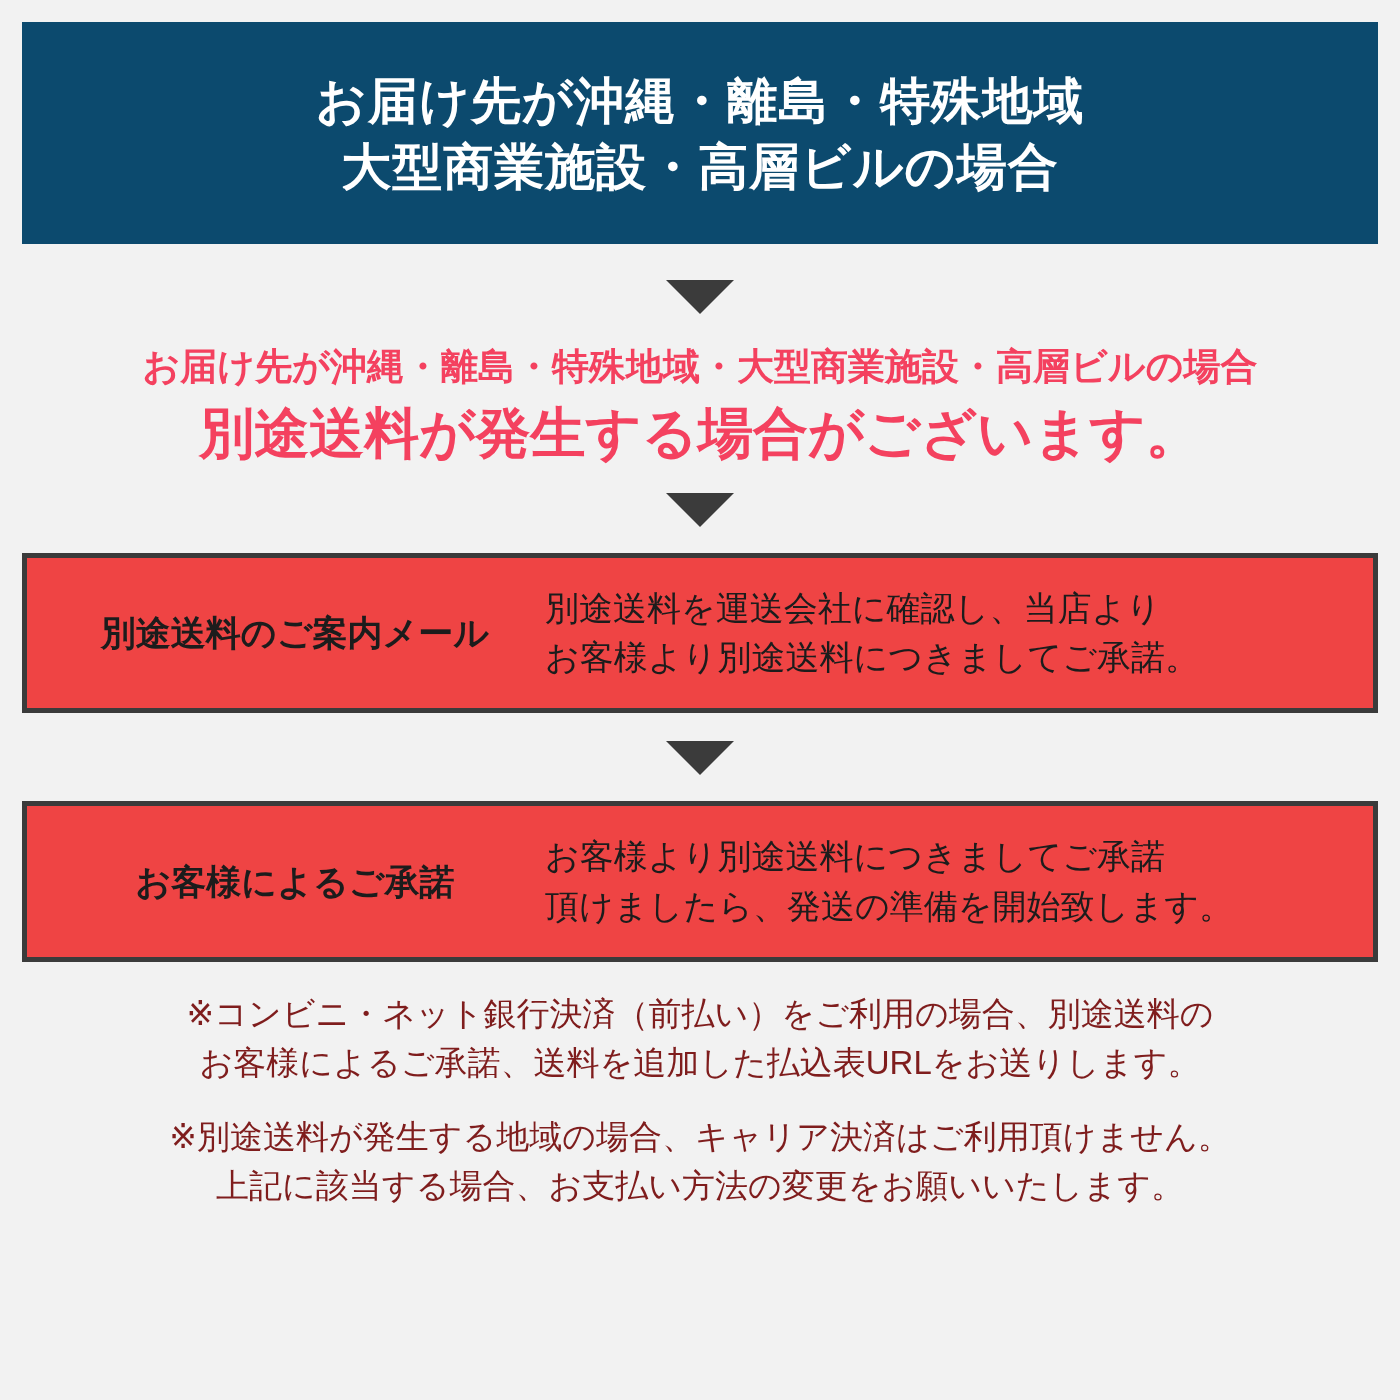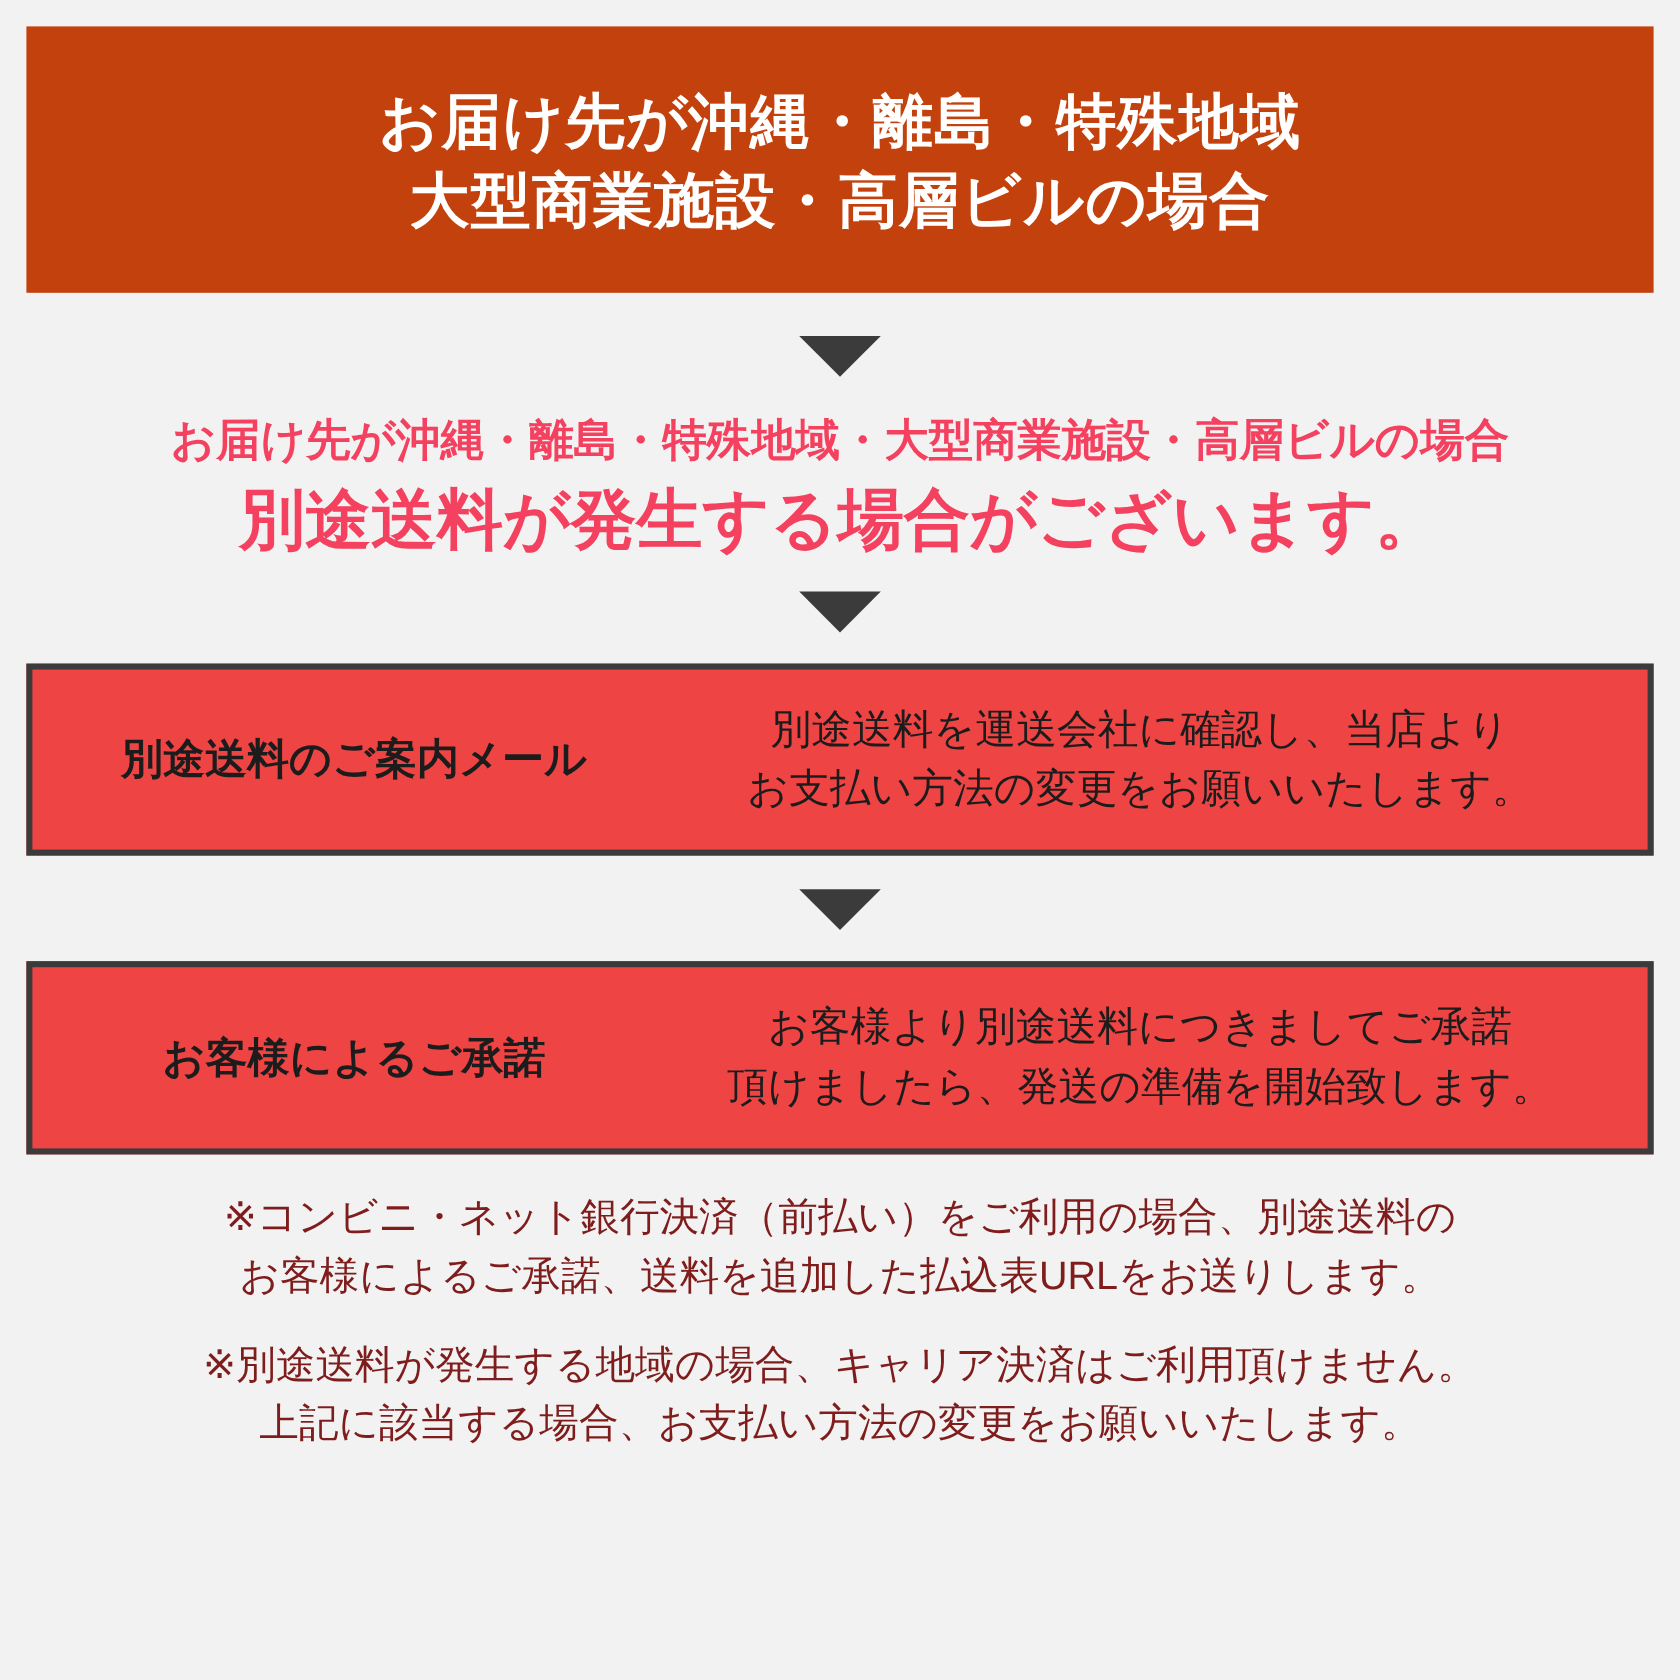--- a/index.html
+++ b/index.html
@@ -20,21 +20,21 @@
     box-sizing: border-box;
     padding: 22px 22px 0 22px;
     display: flex;
     flex-direction: column;
     align-items: center;
   }
 
   
   .header-band {
     width: 1356px;
-    background: #c2410c;
+    background: #0c4a6e;
     color: #ffffff;
     box-sizing: border-box;
     padding: 46px 20px 44px 20px;
     text-align: center;
   }
   .header-line {
     font-size: 50px;
     font-weight: bold;
     line-height: 1.32;
     letter-spacing: 1px;
@@ -92,21 +92,20 @@
     font-size: 35px;
     font-weight: bold;
     color: #1c1c1c;
     line-height: 1.3;
   }
   .step-desc {
     flex: 1 1 auto;
     font-size: 34px;
     color: #1c1c1c;
     line-height: 1.45;
-    text-align: center;
   }
   .step-desc div { white-space: nowrap; }
 
   
   .notes {
     margin-top: 28px;
     width: 1356px;
     text-align: center;
     color: #7f1d1d;
   }
@@ -133,21 +132,21 @@
     <div class="red-small">お届け先が沖縄・離島・特殊地域・大型商業施設・高層ビルの場合</div>
     <div class="red-big">別途送料が発生する場合がございます。</div>
   </div>
 
   <div class="arrow arrow-2"></div>
 
   <div class="step-box">
     <div class="step-label">別途送料のご案内メール</div>
     <div class="step-desc">
       <div>別途送料を運送会社に確認し、当店より</div>
-      <div>お支払い方法の変更をお願いいたします。</div>
+      <div>お客様より別途送料につきましてご承諾。</div>
     </div>
   </div>
 
   <div class="arrow arrow-3"></div>
 
   <div class="step-box">
     <div class="step-label">お客様によるご承諾</div>
     <div class="step-desc">
       <div>お客様より別途送料につきましてご承諾</div>
       <div>頂けましたら、発送の準備を開始致します。</div>

